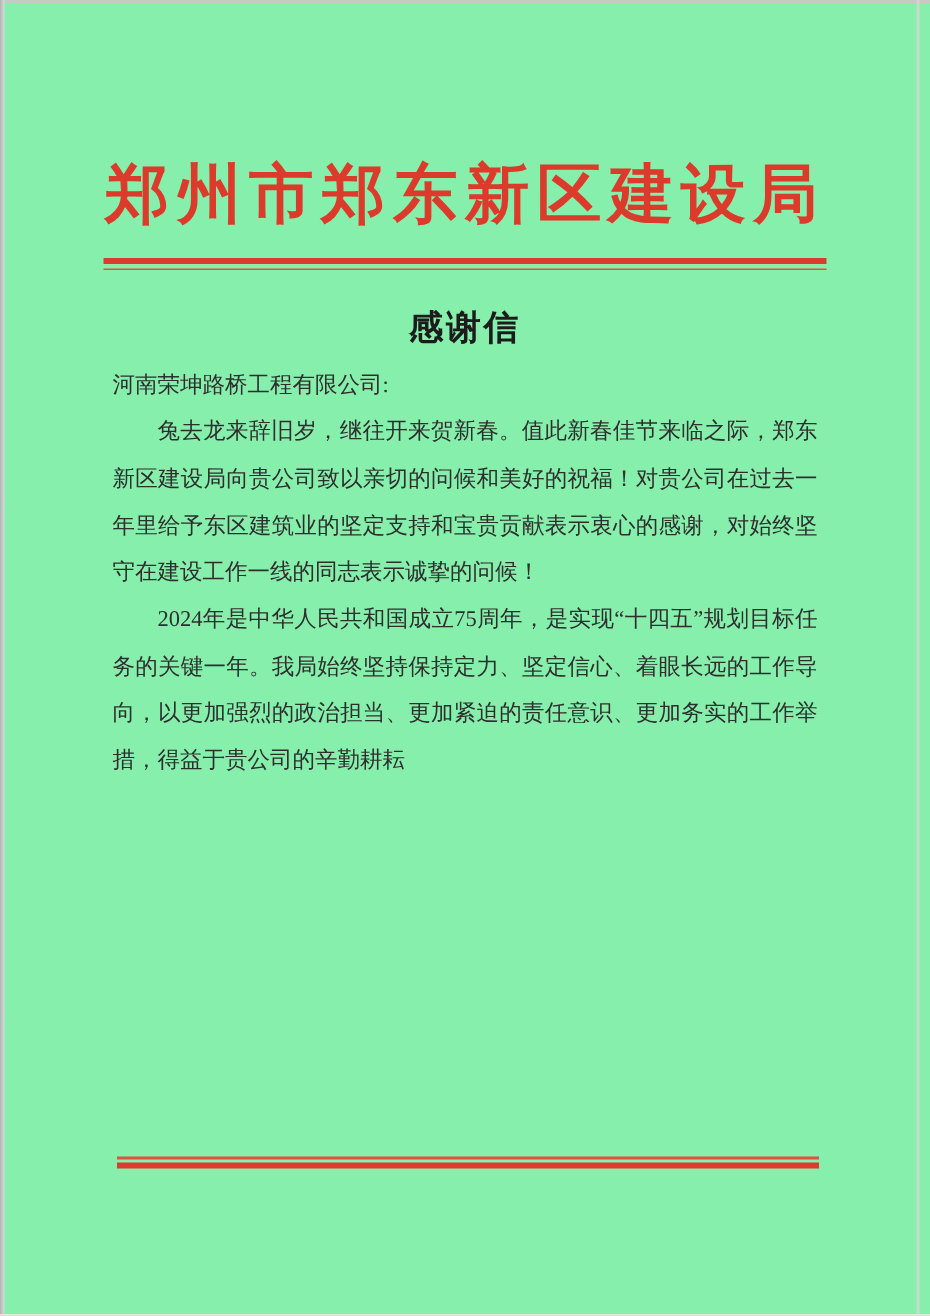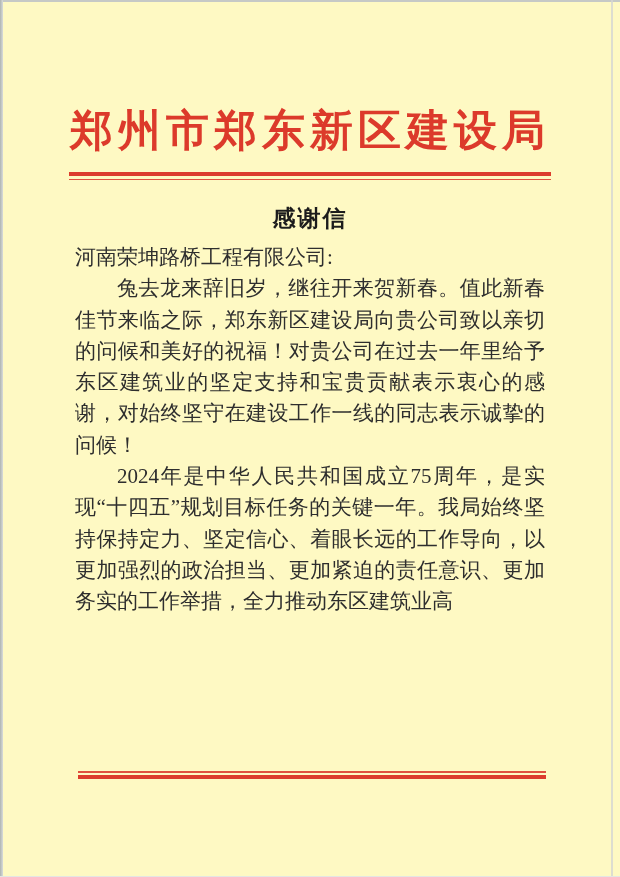--- a/index.html
+++ b/index.html
@@ -5,21 +5,21 @@
   html, body { margin: 0; padding: 0; }
   body {
     width: 620px; height: 877px;
     background: #fdfdfc;
     position: relative;
     overflow: hidden;
     font-family: "Liberation Serif", "DejaVu Serif", serif;
   }
   .page {
     position: absolute; inset: 0;
-    background: #fef9c3;
+    background: #86efac;
   }
   
   .edge-left  { position:absolute; left:0; top:0; width:3px; height:100%;
                 background:linear-gradient(90deg,#aeb4b2,#d9dcda); }
   .edge-top   { position:absolute; left:0; top:0; width:100%; height:2px;
                 background:#c6c9c6; }
   .edge-right { position:absolute; left:611px; top:0; width:2px; height:100%;
                 background:#d4d6d3; opacity:.8; }
   .edge-bottom{ position:absolute; left:0; bottom:0; width:100%; height:1px;
                 background:#e4e6e3; }
@@ -45,21 +45,21 @@
     color: #1c1c1c;
     font-size: 23px;
     font-weight: bold;
     line-height: 30px;
     letter-spacing: 2px;
   }
 
   .body-block {
     margin: 8px 75px 0;
     color: #2e2e2e;
-    font-size: 21px;
+    font-size: 15px;
     line-height: 31.3px;
   }
   .salutation { margin: 0; }
   .para {
     margin: 0;
     text-indent: 2em;
     text-align: justify;
     word-break: break-all;
     font-family: Liberation Serif, serif;
   }
@@ -87,21 +87,21 @@
       <div class="thin"></div>
     </div>
   </header>
 
   <main>
     <h2 class="letter-title">感谢信</h2>
 
     <div class="body-block">
       <p class="salutation">河南荣坤路桥工程有限公司:</p>
       <p class="para">兔去龙来辞旧岁，继往开来贺新春。值此新春佳节来临之际，郑东新区建设局向贵公司致以亲切的问候和美好的祝福！对贵公司在过去一年里给予东区建筑业的坚定支持和宝贵贡献表示衷心的感谢，对始终坚守在建设工作一线的同志表示诚挚的问候！</p>
-      <p class="para">2024年是中华人民共和国成立75周年，是实现“十四五”规划目标任务的关键一年。我局始终坚持保持定力、坚定信心、着眼长远的工作导向，以更加强烈的政治担当、更加紧迫的责任意识、更加务实的工作举措，全力推动东区建筑业高</p>
+      <p class="para">2024年是中华人民共和国成立75周年，是实现“十四五”规划目标任务的关键一年。我局始终坚持保持定力、坚定信心、着眼长远的工作导向，以更加强烈的政治担当、更加紧迫的责任意识、更加务实的工作举措，得益于贵公司的辛勤耕耘</p>
     </div>
   </main>
 
   <footer class="rule-footer">
     <div class="thin"></div>
     <div class="gap"></div>
     <div class="thick"></div>
   </footer>
 
 </div>

